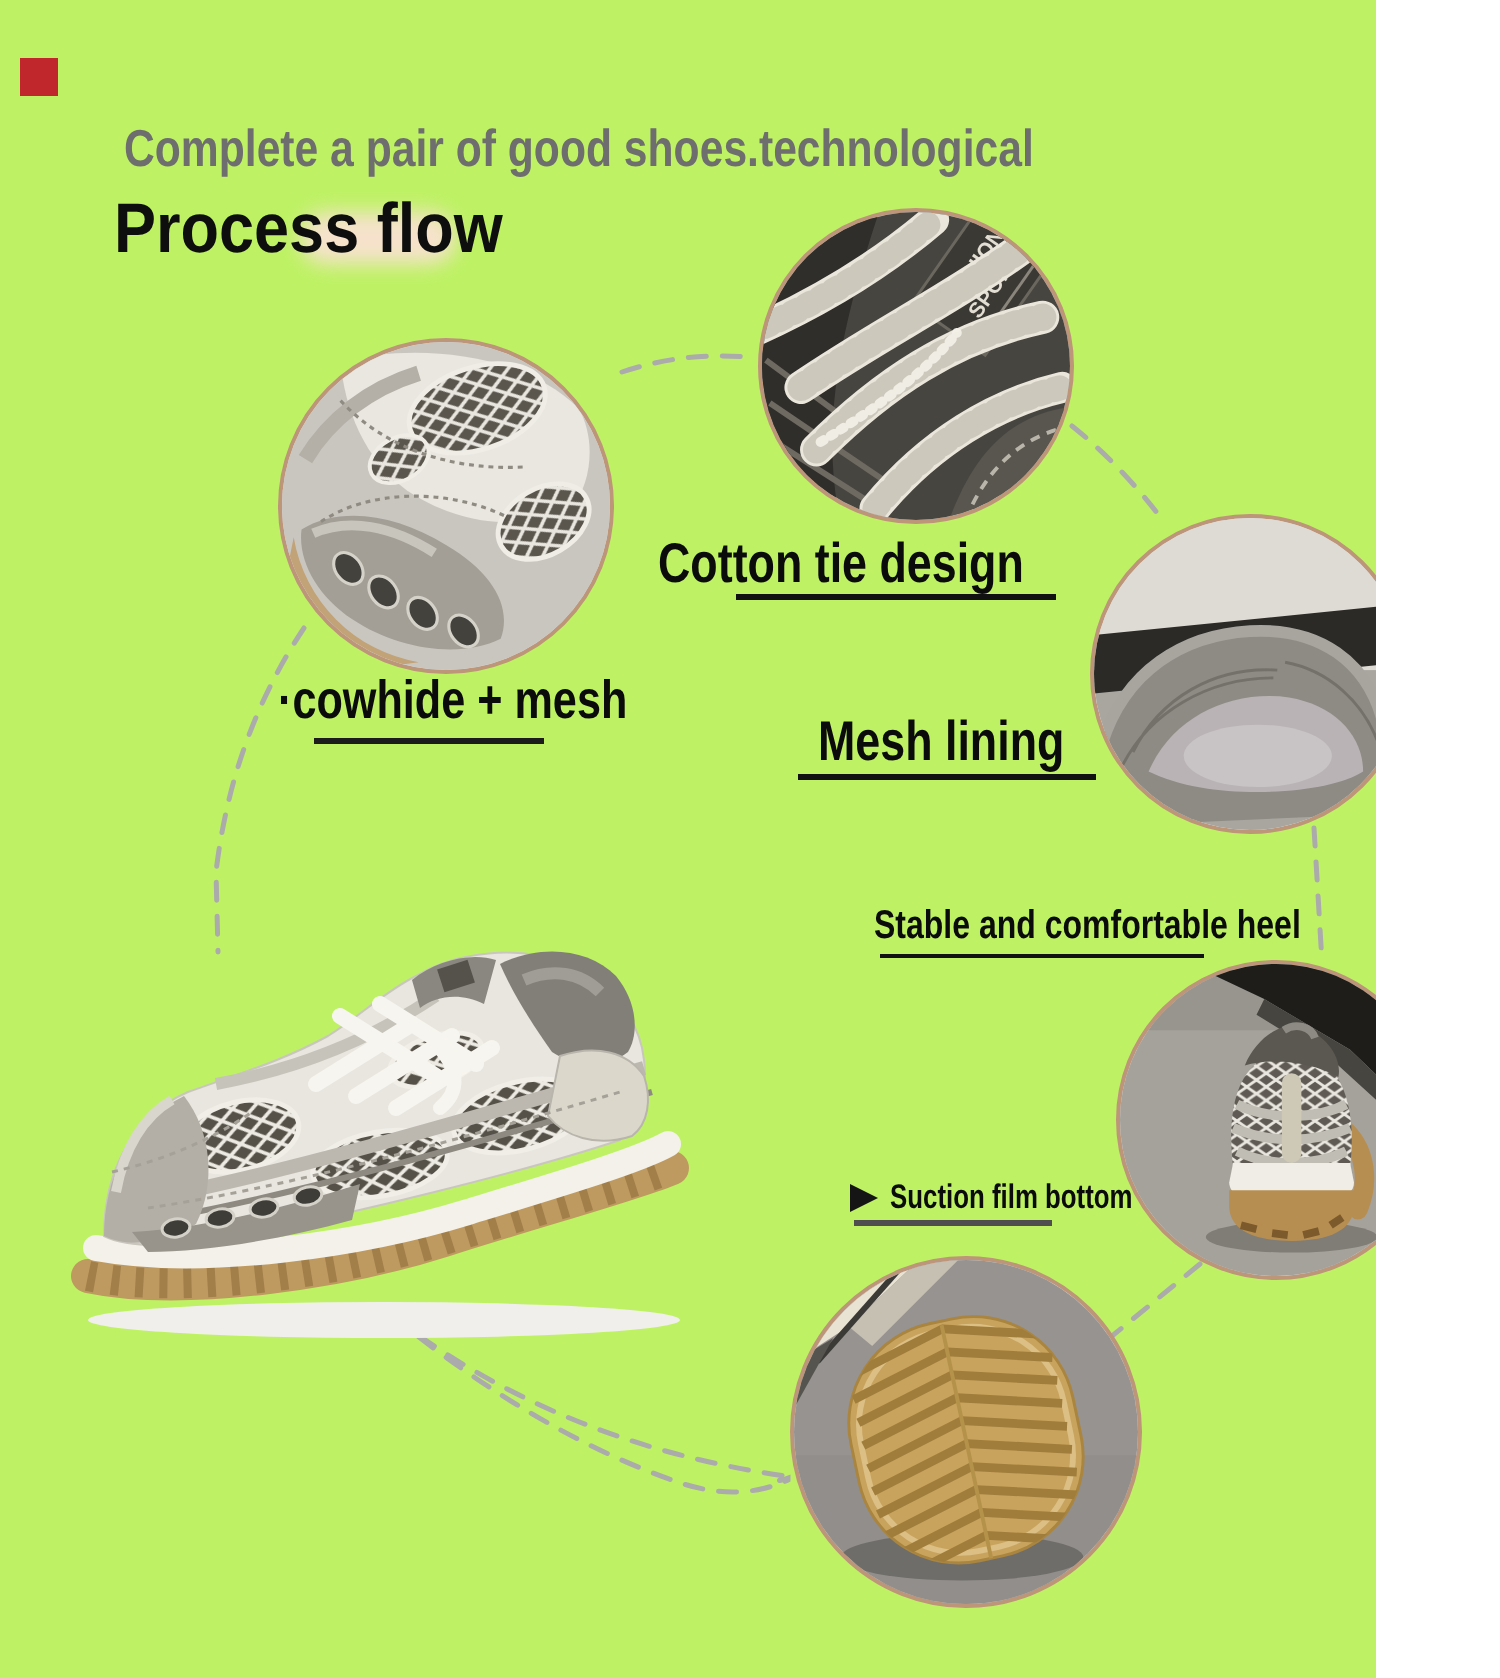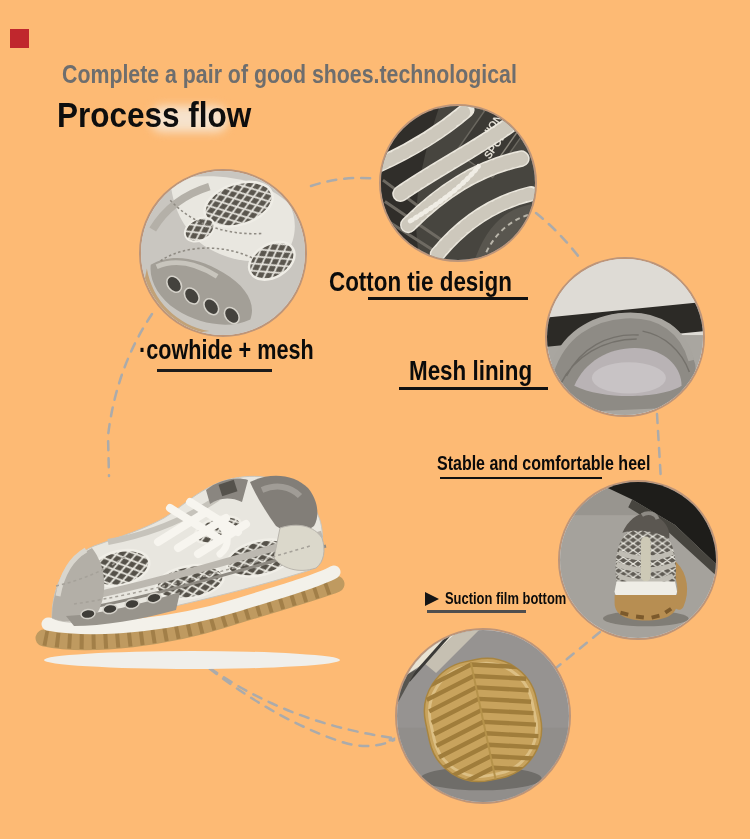--- a/index.html
+++ b/index.html
@@ -1,16 +1,16 @@
 <!DOCTYPE html>
 <html><head>
 <meta charset="utf-8">
 <style>
   html,body{margin:0;padding:0;background:#ffffff;}
-  .stage{position:relative;width:750px;height:839px;background:#fdba74;overflow:hidden;
+  .stage{position:relative;width:688px;height:839px;background:#bef264;overflow:hidden;
          font-family:"Liberation Sans",sans-serif;}
   .abs{position:absolute;}
   
   .red-square{left:10px;top:29px;width:19px;height:19px;background:#c0272d;}
   .subtitle{left:62px;top:59px;font-size:26px;font-weight:bold;color:#6e6e6e;
             white-space:nowrap;transform:scaleX(0.82);transform-origin:0 0;letter-spacing:0;}
   .title-highlight{left:150px;top:106px;width:78px;height:26px;background:#f6e2cc;
                    border-radius:13px;filter:blur(5px);}
   .title{left:57px;top:95px;font-size:35px;font-weight:bold;color:#0e0e0e;margin:0;
          white-space:nowrap;transform:scaleX(0.9);transform-origin:0 0;}

